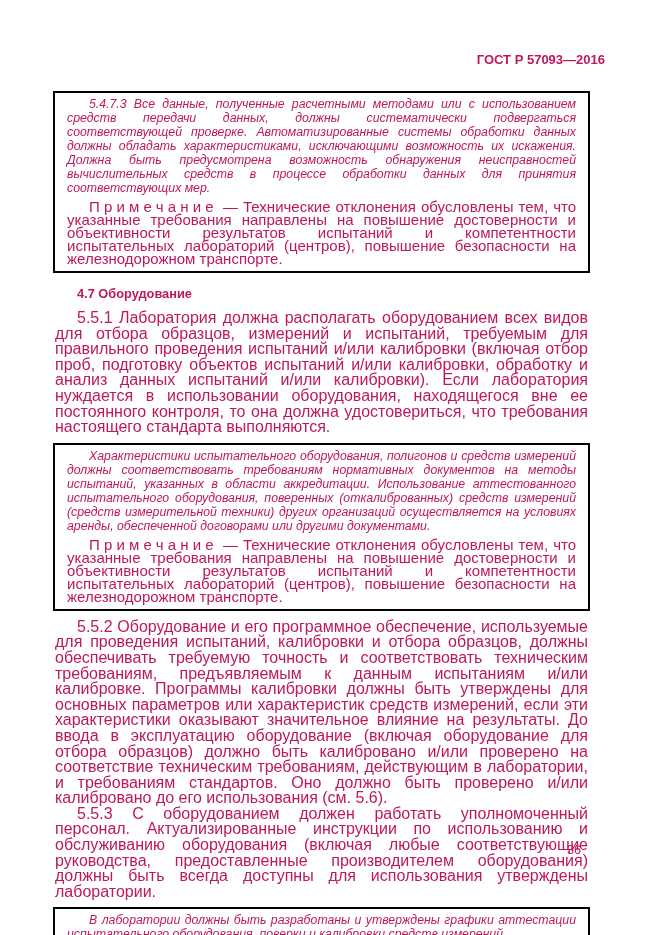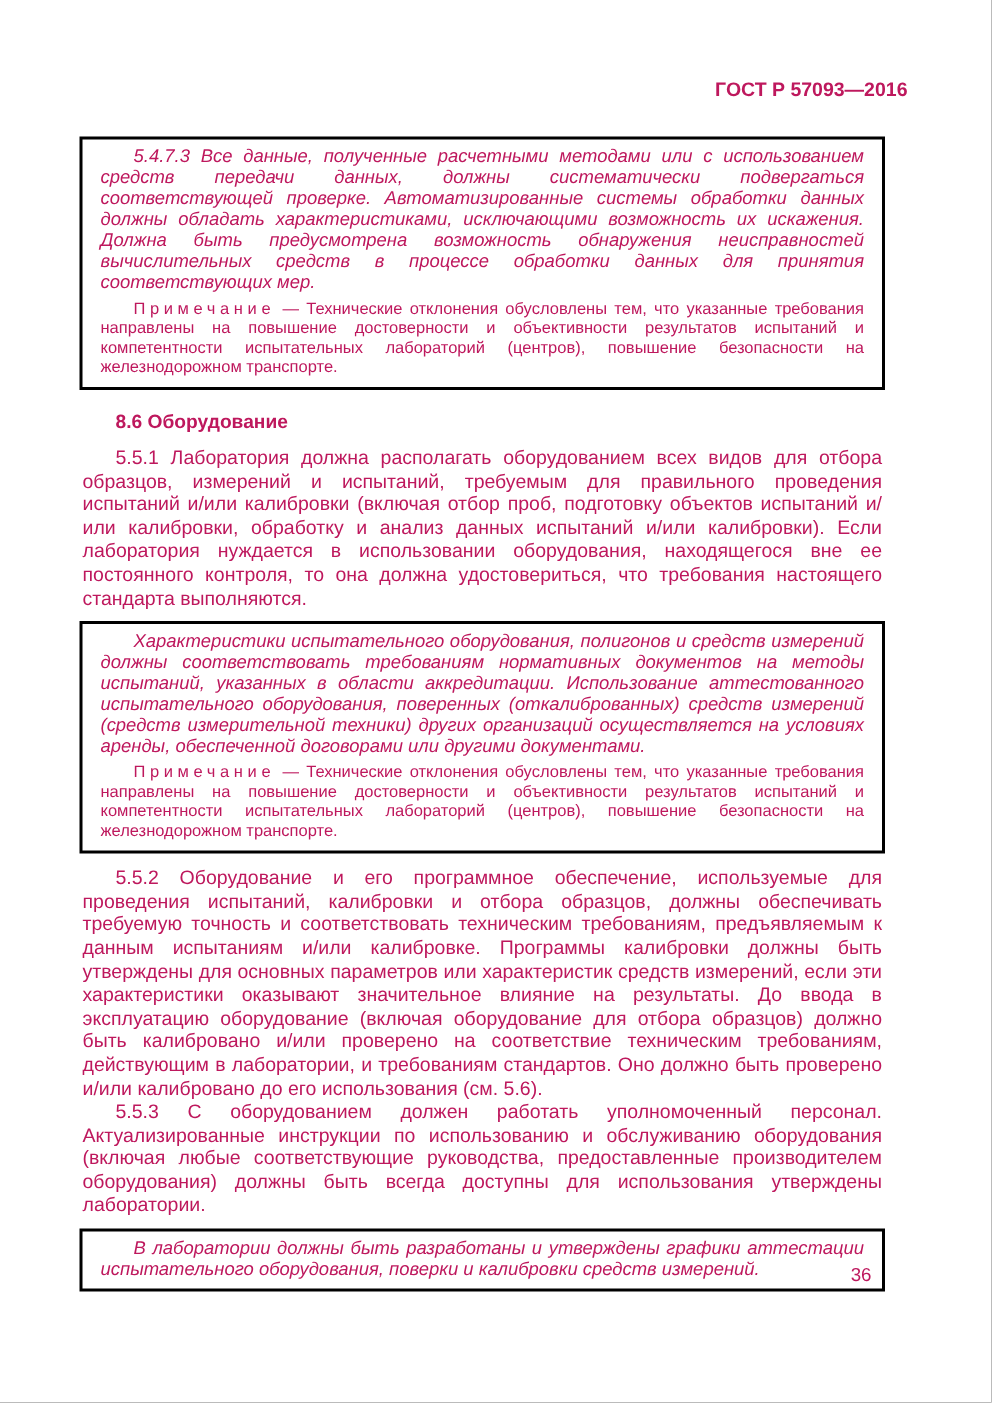--- a/index.html
+++ b/index.html
@@ -31,34 +31,34 @@
   .box-text {
     font-size: 12.3px;
     font-weight: normal;
     font-style: italic;
     line-height: 14px;
     text-align: justify;
     text-indent: 22px;
   }
   .note {
     margin-top: 5px;
-    font-size: 11px;
+    font-size: 15px;
     line-height: 13px;
     text-align: justify;
     text-indent: 22px;
   }
   .note-label { letter-spacing: 0.28em; }
   .section-heading {
     margin: 13px 0 9px 22px;
     font-size: 12.8px;
     font-weight: bold;
     line-height: 15px;
   }
   .body-text {
-    font-size: 13px;
+    font-size: 16px;
     line-height: 15.6px;
     text-align: justify;
     text-indent: 22px;
   }
   .mt { margin-top: 8px; }
   .page-number {
     position: absolute;
     top: 843px;
     right: 80px;
     font-size: 12.5px;
@@ -69,21 +69,21 @@
 
 <div class="page">
 
   <div class="running-header">ГОСТ Р 57093—2016</div>
 
   <div class="req-box">
     <p class="box-text">5.4.7.3 Все данные, полученные расчетными методами или с использованием средств передачи данных, должны систематически подвергаться соответствующей проверке. Автоматизированные системы обработки данных должны обладать характеристиками, исключающими возможность их искажения. Должна быть предусмотрена возможность обнаружения неисправностей вычислительных средств в процессе обработки данных для принятия соответствующих мер.</p>
     <p class="note"><span class="note-label">Примечание</span> <span>— Технические отклонения обусловлены тем, что указанные требования направлены на повышение достоверности и объективности результатов испытаний и компетентности испытательных лабораторий (центров), повышение безопасности на железнодорожном транспорте.</span></p>
   </div>
 
-  <h2 class="section-heading">8.6 Оборудование</h2>
+  <h2 class="section-heading">4.7 Оборудование</h2>
 
   <p class="body-text">5.5.1 Лаборатория должна располагать оборудованием всех видов для отбора образцов, измерений и испытаний, требуемым для правильного проведения испытаний и/или калибровки (включая отбор проб, подготовку объектов испытаний и/или калибровки, обработку и анализ данных испытаний и/или калибровки). Если лаборатория нуждается в использовании оборудования, находящегося вне ее постоянного контроля, то она должна удостовериться, что требования настоящего стандарта выполняются.</p>
 
   <div class="req-box mt">
     <p class="box-text">Характеристики испытательного оборудования, полигонов и средств измерений должны соответствовать требованиям нормативных документов на методы испытаний, указанных в области аккредитации. Использование аттестованного испытательного оборудования, поверенных (откалиброванных) средств измерений (средств измерительной техники) других организаций осуществляется на условиях аренды, обеспеченной договорами или другими документами.</p>
     <p class="note"><span class="note-label">Примечание</span> <span>— Технические отклонения обусловлены тем, что указанные требования направлены на повышение достоверности и объективности результатов испытаний и компетентности испытательных лабораторий (центров), повышение безопасности на железнодорожном транспорте.</span></p>
   </div>
 
   <p class="body-text mt">5.5.2 Оборудование и его программное обеспечение, используемые для проведения испытаний, калибровки и отбора образцов, должны обеспечивать требуемую точность и соответствовать техническим требованиям, предъявляемым к данным испытаниям и/или калибровке. Программы калибровки должны быть утверждены для основных параметров или характеристик средств измерений, если эти характеристики оказывают значительное влияние на результаты. До ввода в эксплуатацию оборудование (включая оборудование для отбора образцов) должно быть калибровано и/или проверено на соответствие техническим требованиям, действующим в лаборатории, и требованиям стандартов. Оно должно быть проверено и/или калибровано до его использования (см. 5.6).</p>
 

